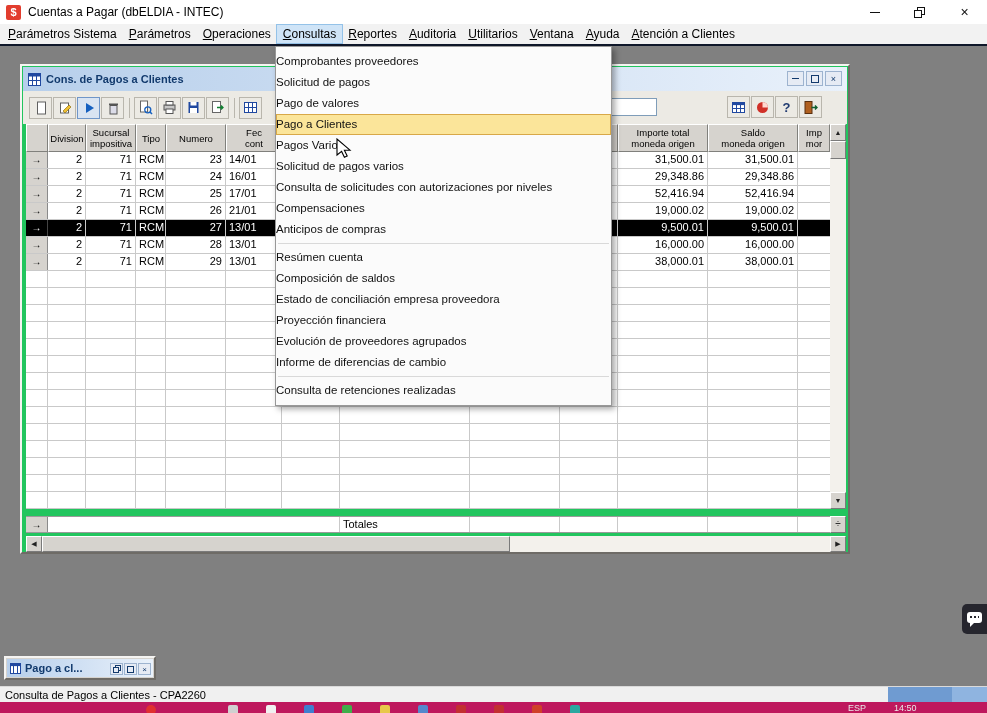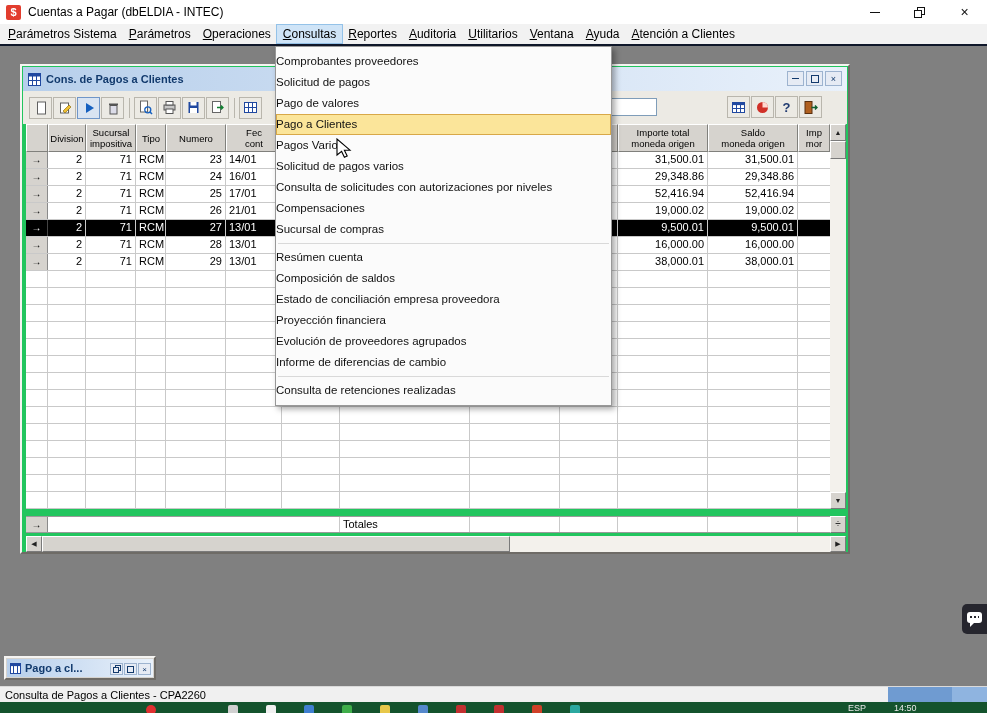--- a/index.html
+++ b/index.html
@@ -72,21 +72,21 @@
   #minwin-title{position:absolute;left:1px;top:1px;right:1px;bottom:1px;background:linear-gradient(90deg,#b7cfeb,#e9f1fb);display:flex;align-items:center;padding-left:3px}
   #minwin-text{margin-left:4px;font-size:11px;font-weight:bold;color:#123a6d;white-space:nowrap}
   .mwb{width:13px;height:12px;margin-left:1px;background:#e6ebf4;border:1px solid #9db3cf;display:flex;align-items:center;justify-content:center;font-size:8px;color:#123a6d}
   .mwbtns{position:absolute;right:2px;top:4px;display:flex}
 
   #statusbar{left:0;top:686px;width:987px;height:16px;background:#f0f0f0;border-top:1px solid #dadada;position:absolute}
   #status-text{position:absolute;left:5px;top:2px;font-size:11px;color:#000;white-space:nowrap}
   .sseg1{position:absolute;left:888px;top:0;width:64px;height:16px;background:#6f9bd1}
   .sseg2{position:absolute;left:952px;top:0;width:35px;height:16px;background:#8fb4e0}
 
-  #taskbar{left:0;top:702px;width:987px;height:11px;background:#14532d;position:absolute;overflow:hidden}
+  #taskbar{left:0;top:702px;width:987px;height:11px;background:#be185d;position:absolute;overflow:hidden}
   .tico{position:absolute;top:3px;width:10px;height:10px;border-radius:2px}
   .tico.round{border-radius:50%}
   .tray{position:absolute;top:1px;font-size:9px;color:#e8e8e8}
 
   #chatbubble{left:962px;top:604px;width:25px;height:30px;background:#26262e;border-radius:5px 0 0 5px;position:absolute}
   #chatbubble .bub{position:absolute;left:5px;top:8px;width:15px;height:11px;background:#fff;border-radius:3px}
   #chatbubble .tail{position:absolute;left:8px;top:19px;width:0;height:0;border-left:4px solid #fff;border-bottom:4px solid transparent}
   #chatbubble .dots{position:absolute;left:8px;top:12px;width:9px;height:2px;background:repeating-linear-gradient(90deg,#26262e 0 2px,transparent 2px 4px)}
 
   #cursor{left:336px;top:138px;position:absolute;z-index:50}
@@ -489,21 +489,21 @@
 
   <div id="dropdown">
     <div class="ditem">Comprobantes proveedores</div>
     <div class="ditem">Solicitud de pagos</div>
     <div class="ditem">Pago de valores</div>
     <div class="ditem hl">Pago a Clientes</div>
     <div class="ditem">Pagos Varios</div>
     <div class="ditem">Solicitud de pagos varios</div>
     <div class="ditem">Consulta de solicitudes con autorizaciones por niveles</div>
     <div class="ditem">Compensaciones</div>
-    <div class="ditem">Sucursal de compras</div>
+    <div class="ditem">Anticipos de compras</div>
     <div class="dsep"></div>
     <div class="ditem">Resúmen cuenta</div>
     <div class="ditem">Composición de saldos</div>
     <div class="ditem">Estado de conciliación empresa proveedora</div>
     <div class="ditem">Proyección financiera</div>
     <div class="ditem">Evolución de proveedores agrupados</div>
     <div class="ditem">Informe de diferencias de cambio</div>
     <div class="dsep"></div>
     <div class="ditem">Consulta de retenciones realizadas</div>
   </div>

